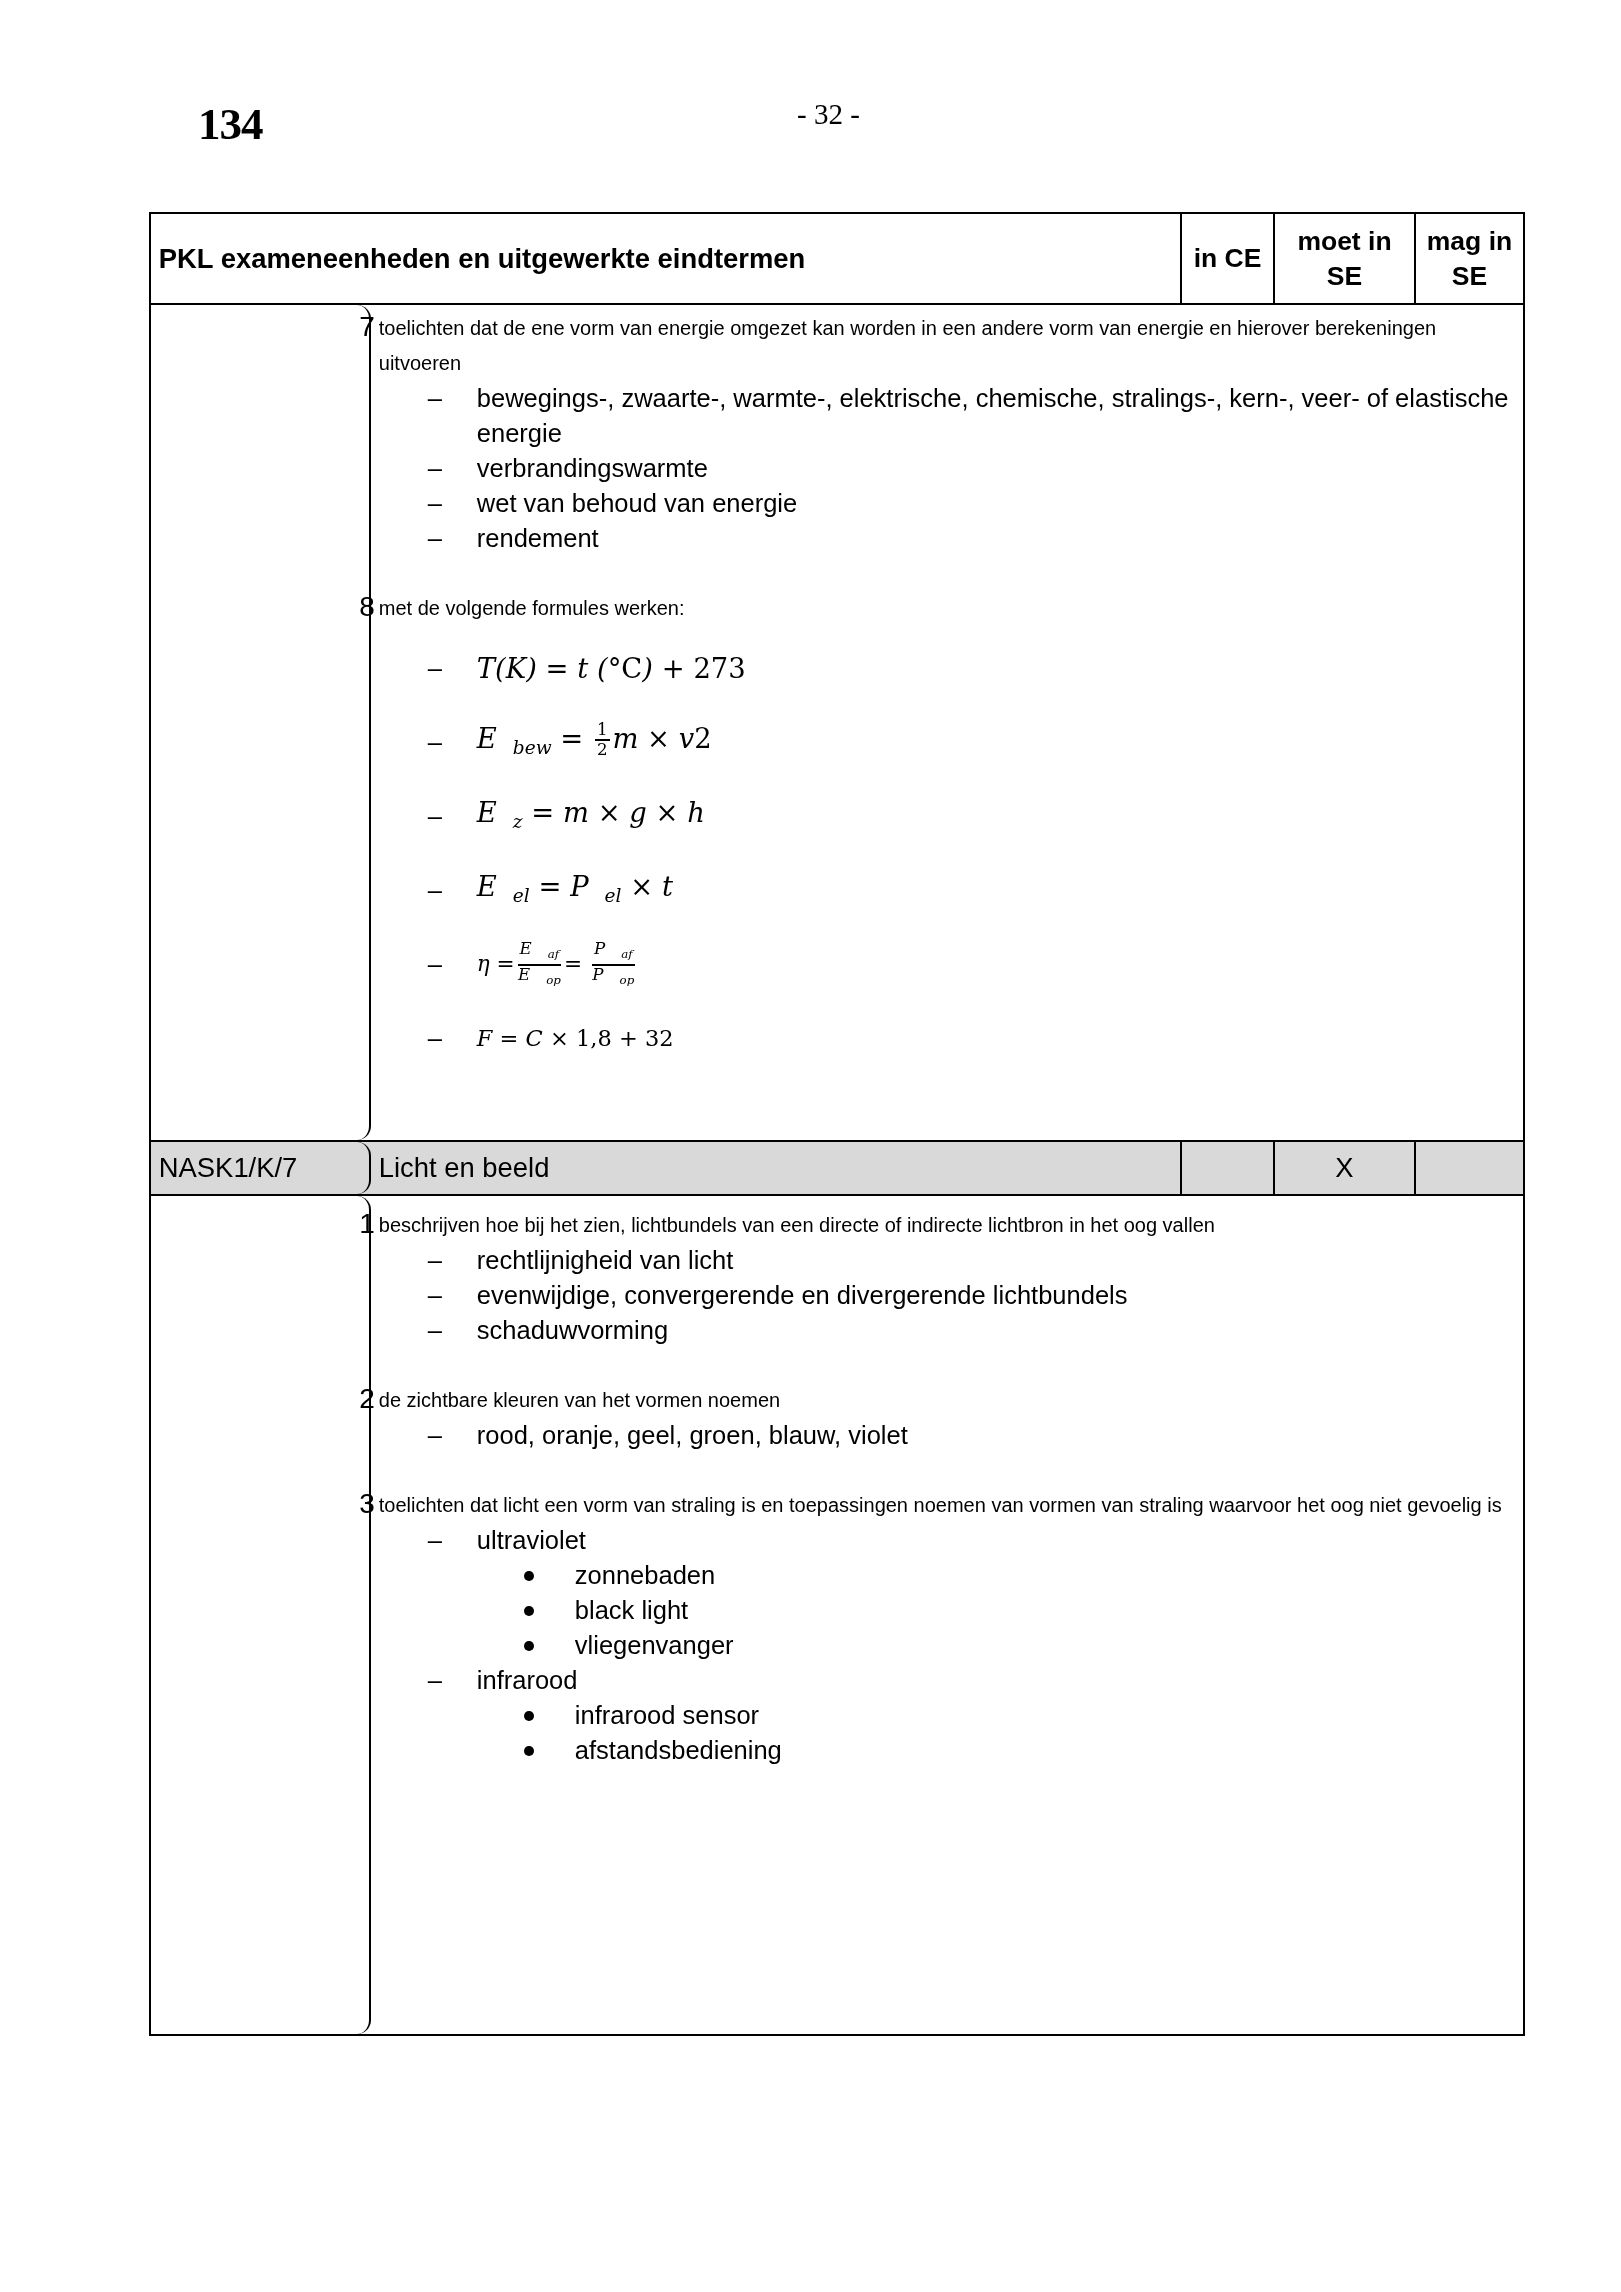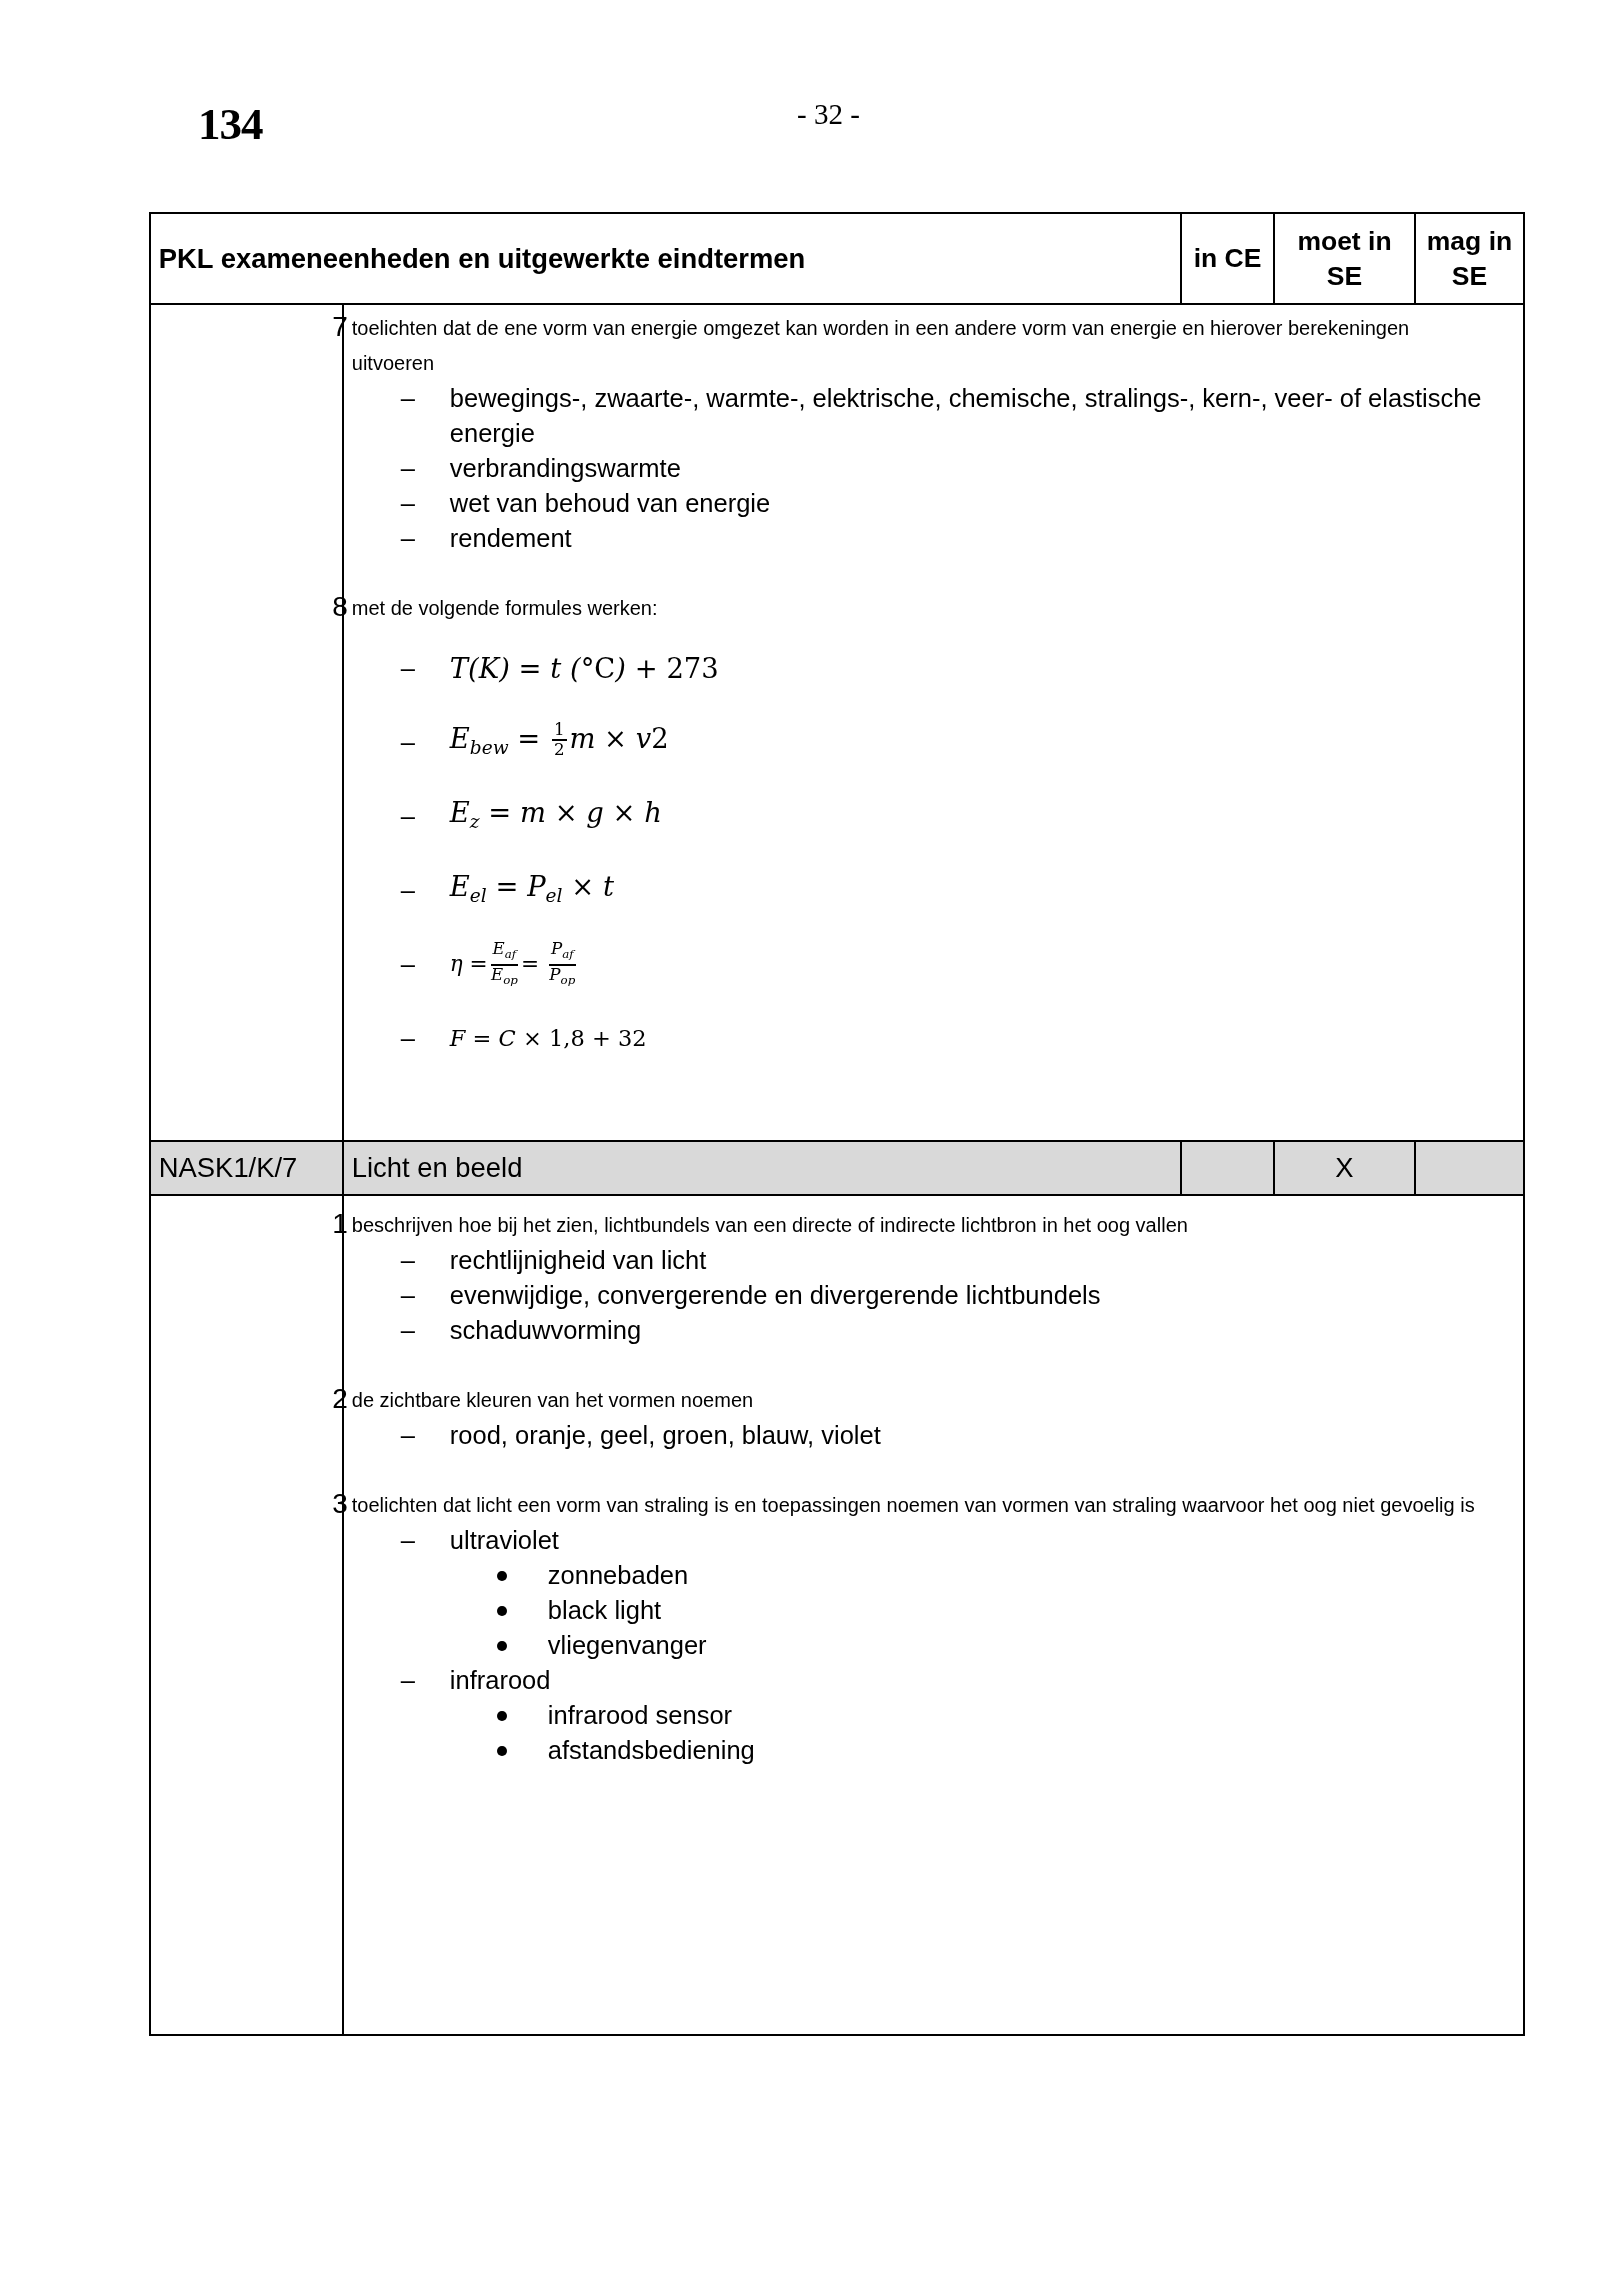--- a/index.html
+++ b/index.html
@@ -7,32 +7,32 @@
   .page-num { position: absolute; left: 198px; top: 98px; font-family: Liberation Serif, serif; font-weight: bold; font-size: 45px; letter-spacing: -1px; }
   .page-folio { position: absolute; left: 797px; top: 98px; font-family: "Liberation Serif", serif; font-size: 29px; }
   .tbl { position: absolute; left: 149px; top: 212px; width: 1376px; border: 2.9px solid #000; box-sizing: border-box; }
   .row { display: flex; position: relative; box-sizing: border-box; }
   .hdr { height: 91px; border-bottom: 2.9px solid #000; }
   .hdr .c-title { flex: 1; display: flex; align-items: center; padding-left: 7.8px; font-weight: bold; font-size: 27.4px; }
   .hdr .c-ce, .hdr .c-moet, .hdr .c-mag { display: flex; align-items: center; justify-content: center; text-align: center; font-weight: bold; font-size: 26.5px; line-height: 35px; border-left: 2.9px solid #000; box-sizing: border-box; }
   .c-ce { width: 93px; }
   .c-moet { width: 141px; }
   .c-mag { width: 109px; }
-  .col-left { width: 193px; border-right: 2px solid #000; box-sizing: border-box; flex-shrink: 0; }
+  .col-left { width: 220px; border-right: 2px solid #000; box-sizing: border-box; flex-shrink: 0; border-radius: 14px; }
   .col-main { flex: 1; padding-left: 7.8px; }
   .block { position: relative; }
   .num { position: absolute; left: -23.5px; width: 19.6px; text-align: right; font-size: 28px; }
   .lead { font-size: 20px; line-height: 35px; margin: 0; }
   .sub { font-size: 25.5px; line-height: 35px; margin: 0; padding-left: 98px; position: relative; }
   .sub .dash { position: absolute; left: 49px; }
   .sub2 { font-size: 25.5px; line-height: 35px; padding-left: 196px; position: relative; }
   .sub2 .dot { position: absolute; left: 145px; top: 13.7px; width: 9.8px; height: 9.8px; border-radius: 50%; background: #000; }
   .formula { font-family: "DejaVu Serif", serif; font-style: italic; font-size: 27.4px; line-height: 35px; position: relative; padding-left: 98px; height: 74px; display: flex; align-items: center; }
   .formula .dash { position: absolute; left: 49px; font-style: normal; font-family: "Liberation Sans", sans-serif; font-size: 25.5px; }
-  .formula sub { font-size: 18.6px; }
+  .formula sub { font-size: 18.6px; margin-left: 16px; }
   .up { font-style: normal; }
   .frac { display: inline-flex; flex-direction: column; align-items: center; vertical-align: middle; font-size: 16.7px; line-height: 17.6px; margin: 0 2.9px; }
   .frac .n { border-bottom: 2px solid #000; padding: 0 2px; }
   .grey { background: #d9d9d9; height: 56px; border-top: 2.9px solid #000; border-bottom: 2.9px solid #000; }
   .grey .col-left { display: flex; align-items: center; padding-left: 7.8px; font-size: 27.4px; border-right: 2px solid #000; }
   .grey .c-title { flex: 1; display: flex; align-items: center; padding-left: 7.8px; font-size: 27.4px; }
   .grey .c-ce, .grey .c-moet, .grey .c-mag { display: flex; align-items: center; justify-content: center; font-size: 27.4px; border-left: 2px solid #000; box-sizing: border-box; }
   .grey .c-mag { border-left: 2.9px solid #000; }
   .kan { height: 57px; border-bottom: 3.9px solid #000; }
   .kan .col-main { display: flex; align-items: center; font-size: 27.4px; }

